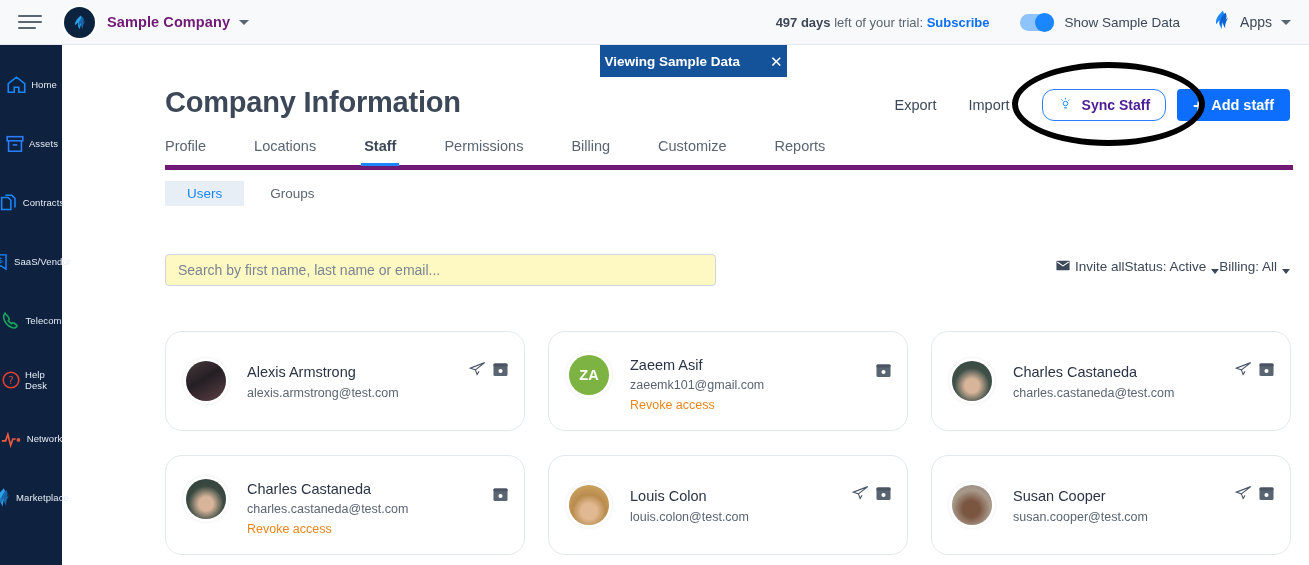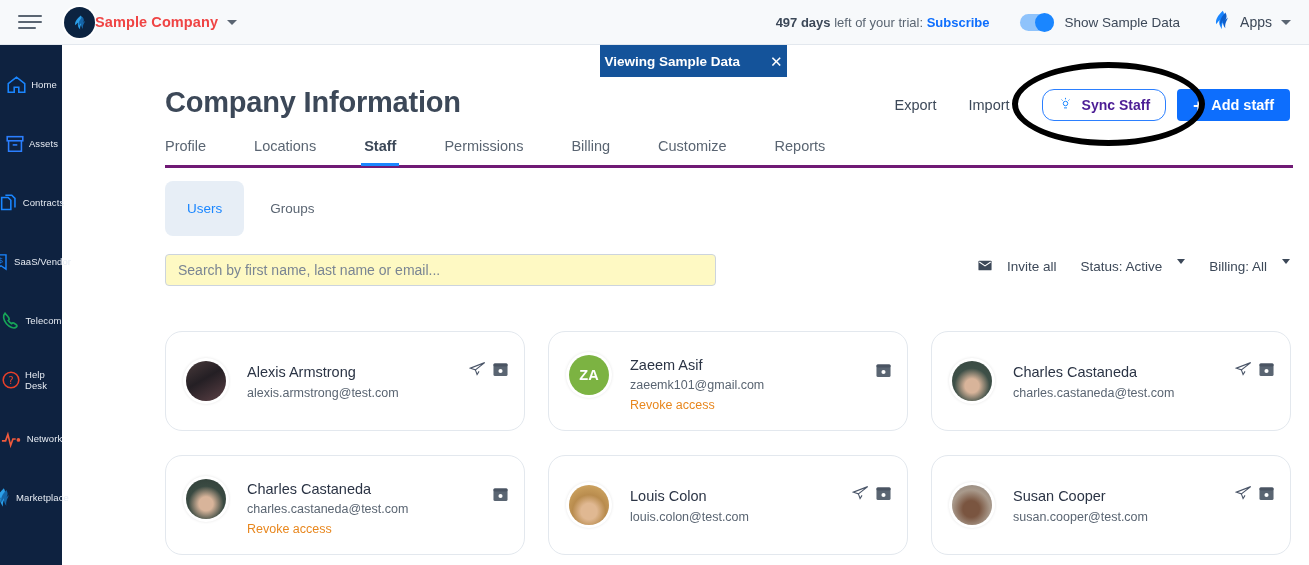--- a/index.html
+++ b/index.html
@@ -26,21 +26,21 @@
   .hamburger span:nth-child(1){width:24px;}
   .hamburger span:nth-child(2){width:24px;}
   .hamburger span:nth-child(3){width:18px;}
 
   .brand-logo{
     margin-left:20px; width:31px; height:31px; border-radius:50%;
     background:#0c2340; display:flex; align-items:center; justify-content:center;
     box-shadow:0 0 0 2px #ffffff;
   }
   .company-name{
-    font-size:14.5px; font-weight:bold; color:#ef4444;
+    margin-left:12px; font-size:14.5px; font-weight:bold; color:#701a75;
     letter-spacing:.1px;
   }
   .caret{
     width:0;height:0;border-left:5px solid transparent;border-right:5px solid transparent;
     border-top:5px solid #5a6572; margin-left:9px;
   }
   .topbar-right{ margin-left:auto; display:flex; align-items:center; padding-right:18px;}
   .trial-text{ font-size:13px; color:#5a6572; }
   .trial-text b{ color:#3c4858; font-weight:bold;}
   .trial-text a{ color:#0d6efd; text-decoration:none; font-weight:bold;}
@@ -100,54 +100,54 @@
     display:flex; align-items:center; gap:7px;
     background:#0d6efd; border-radius:4px; color:#fff;
     font-size:14.5px; font-weight:bold; height:32px; padding:0 16px;
     margin-left:11px; cursor:pointer;
   }
   .plus{ font-size:19px; font-weight:bold; line-height:1; }
 
   
   .tabs{
     position:absolute; top:93px; left:103px; width:1128px;
-    display:flex; gap:0; border-bottom:3px solid #701a75;
+    display:flex; gap:0; border-bottom:5px solid #701a75;
   }
   .tab{
     font-size:14.5px; color:#5a6572; padding:0 0 11px 0; margin-right:48px;
     cursor:pointer; position:relative;
   }
   .tab.active{ color:#3c4858; font-weight:bold;}
   .tab.active::after{
     content:""; position:absolute; bottom:-1px; left:-3px; right:-3px;
     height:3px; background:#1a86ff;
   }
 
   
   .subtabs{ position:absolute; top:136px; left:103px; display:flex; gap:4px;}
   .subtab{
-    font-size:13.5px; padding:20px 22px; border-radius:8px; cursor:pointer;
+    font-size:13.5px; padding:5px 22px; border-radius:0; cursor:pointer;
     color:#5a6572;
   }
   .subtab.active{ background:#e7eef6; color:#1a86ff; font-weight:normal;}
 
   
   .search-input{
     position:absolute; top:209px; left:103px; width:551px; height:32px;
     border:1px solid #ccd4de; border-radius:4px; padding:0 12px;
     font-size:14px; color:#3c4858; font-family:"Liberation Sans", sans-serif;
     outline:none; background:#fef9c3;
   }
   .search-input::placeholder{ color:#7a8593; }
   .filters{
     position:absolute; top:214px; right:19px; display:flex; align-items:center; gap:0;
   }
   .filter{
     font-size:13.5px; color:#3c4858; cursor:pointer; display:flex;
-    align-items:flex-start; gap:15px; margin-left:24px;
+    align-items:flex-end; gap:5px; 
   }
   .dd-caret{
     width:0;height:0;border-left:4.5px solid transparent;border-right:4.5px solid transparent;
     border-top:5px solid #3c4858;
   }
 
   
   .cards{
     position:absolute; top:286px; left:103px; width:1149px;
     display:grid; grid-template-columns:repeat(3, 360px); gap:24px 23px;

